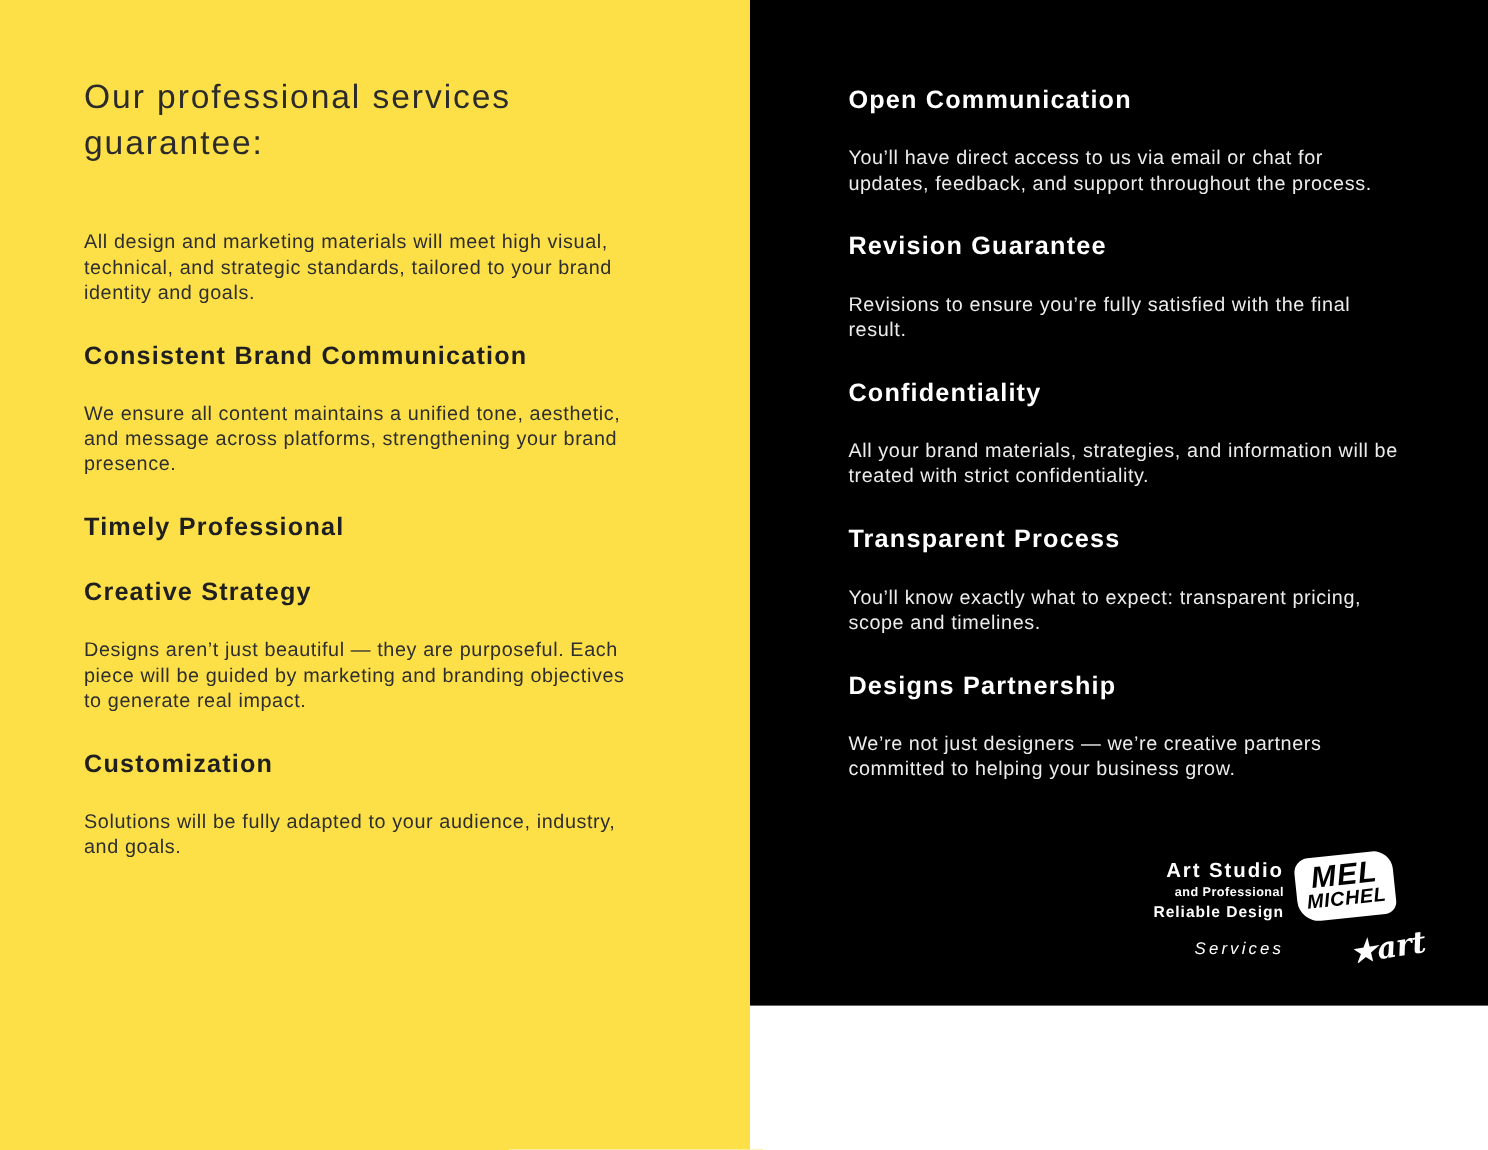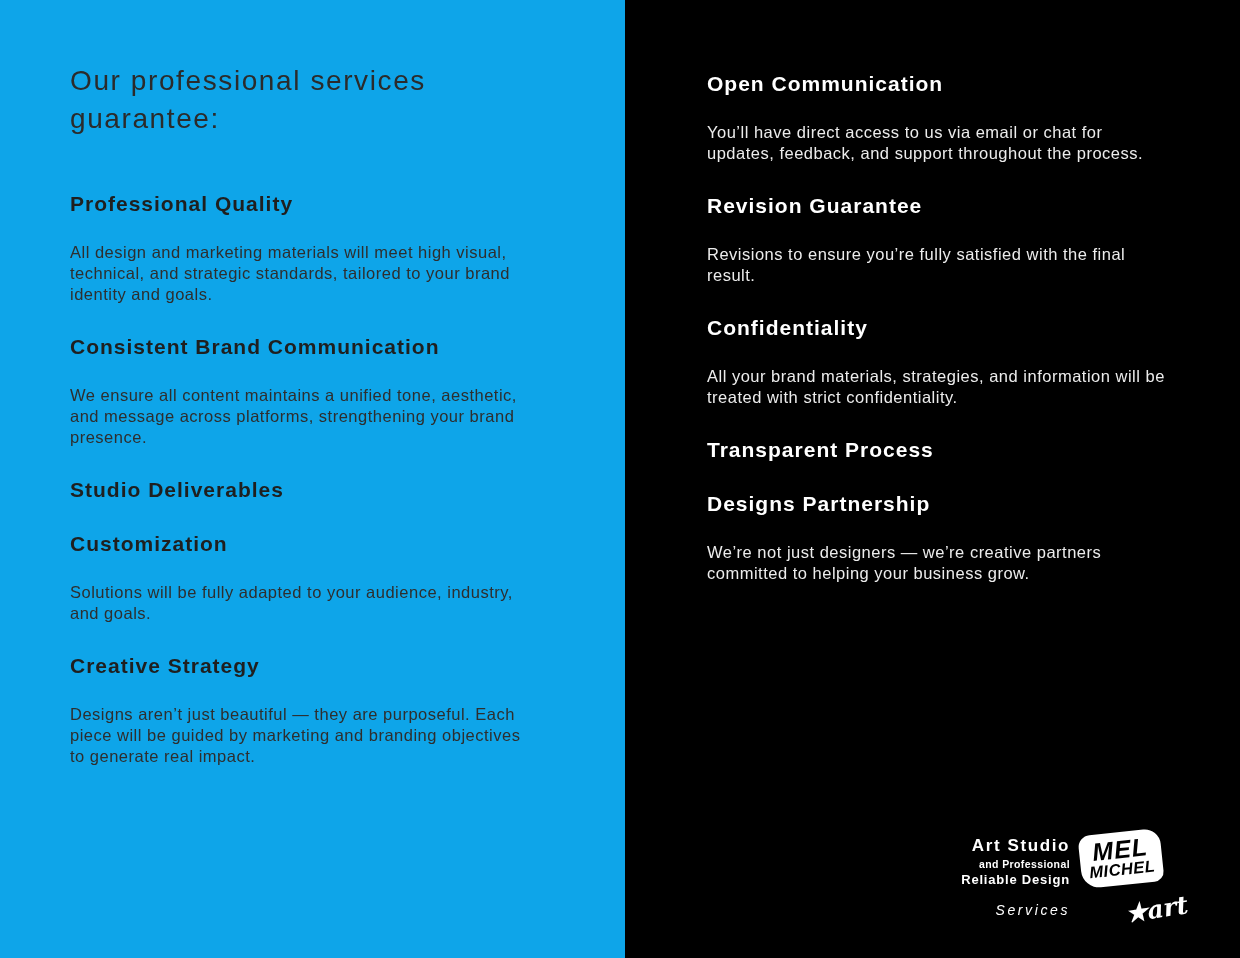--- a/index.html
+++ b/index.html
@@ -5,26 +5,26 @@
   * { margin:0; padding:0; box-sizing:border-box; }
   html,body { width:1240px; height:958px; }
   body {
     font-family:"Liberation Sans","DejaVu Sans",sans-serif;
     display:flex;
     background:#ffffff;
     overflow:hidden;
   }
   .left-panel {
     width:625px; height:958px;
-    background:#0ea5e9;
+    background:#fde047;
     padding:62px 35px 0 70px;
     color:#232323;
   }
   .right-panel {
-    width:615px; height:958px;
+    width:615px; height:838px;
     background:#000000;
     padding:72px 55px 0 82px;
     color:#f7f7f7;
     position:relative;
   }
   .doc-title {
     font-size:28px; line-height:38px;
     letter-spacing:1.6px; font-weight:400;
     color:#2b2b2b; max-width:440px;
   }
@@ -76,41 +76,40 @@
     text-shadow:2px 2px 0 #000,-2px -2px 0 #000,2px -2px 0 #000,-2px 2px 0 #000,0 2px 0 #000,2px 0 0 #000,0 -2px 0 #000,-2px 0 0 #000;
   }
 </style>
 </head>
 <body>
 
 <div class="left-panel">
   <h1 class="doc-title">Our professional services guarantee:</h1>
 
   <section class="svc">
-    <h2 class="svc-heading">Professional Quality</h2>
     <p class="svc-body">All design and marketing materials will meet high visual, technical, and strategic standards, tailored to your brand identity and goals.</p>
   </section>
 
   <section class="svc">
     <h2 class="svc-heading">Consistent Brand Communication</h2>
     <p class="svc-body">We ensure all content maintains a unified tone, aesthetic, and message across platforms, strengthening your brand presence.</p>
   </section>
 
   <section class="svc">
-    <h2 class="svc-heading">Studio Deliverables</h2>
+    <h2 class="svc-heading">Timely Professional</h2>
+  </section>
+
+  <section class="svc">
+    <h2 class="svc-heading">Creative Strategy</h2>
+    <p class="svc-body">Designs aren’t just beautiful — they are purposeful. Each piece will be guided by marketing and branding objectives to generate real impact.</p>
   </section>
 
   <section class="svc">
     <h2 class="svc-heading">Customization</h2>
     <p class="svc-body">Solutions will be fully adapted to your audience, industry, and goals.</p>
-  </section>
-
-  <section class="svc">
-    <h2 class="svc-heading">Creative Strategy</h2>
-    <p class="svc-body">Designs aren’t just beautiful — they are purposeful. Each piece will be guided by marketing and branding objectives to generate real impact.</p>
   </section>
 </div>
 
 <div class="right-panel">
   <section class="svc">
     <h2 class="svc-heading">Open Communication</h2>
     <p class="svc-body">You’ll have direct access to us via email or chat for updates, feedback, and support throughout the process.</p>
   </section>
 
   <section class="svc">
@@ -118,20 +117,21 @@
     <p class="svc-body">Revisions to ensure you’re fully satisfied with the final result.</p>
   </section>
 
   <section class="svc">
     <h2 class="svc-heading">Confidentiality</h2>
     <p class="svc-body">All your brand materials, strategies, and information will be treated with strict confidentiality.</p>
   </section>
 
   <section class="svc">
     <h2 class="svc-heading">Transparent Process</h2>
+    <p class="svc-body">You’ll know exactly what to expect: transparent pricing, scope and timelines.</p>
   </section>
 
   <section class="svc">
     <h2 class="svc-heading">Designs Partnership</h2>
     <p class="svc-body">We’re not just designers — we’re creative partners committed to helping your business grow.</p>
   </section>
 
   <div class="logo">
     <div class="logo-text">
       <div class="lt1">Art Studio</div>

